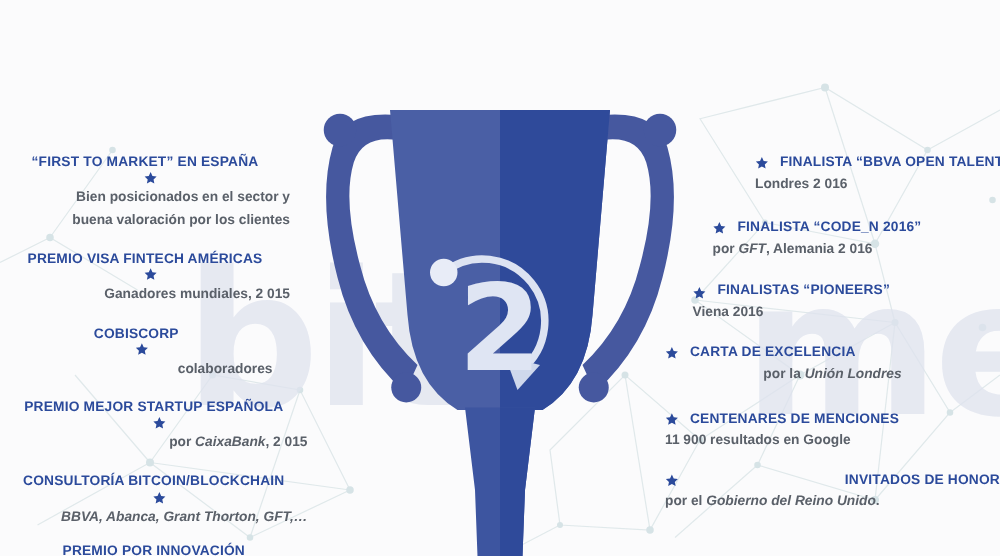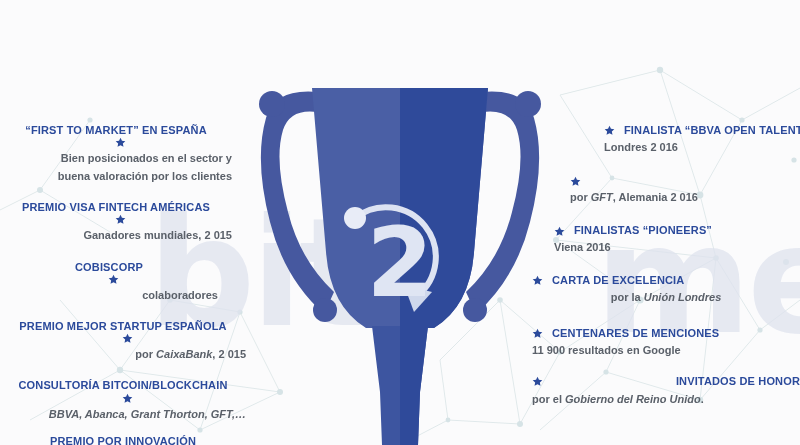--- a/index.html
+++ b/index.html
@@ -281,20 +281,21 @@
         </div>
         <div class="award-sub sub-ind-r r0">Londres 2 016</div>
       </div>
       <div class="award aw1">
         <div class="award-head r1">
           <span class="star">
             <svg width="11" height="11" viewBox="0 0 24 24" fill="#2b4a9b">
               <path d="M12 1.5l3.2 6.9 7.3.9-5.4 5 1.4 7.2-6.5-3.6-6.5 3.6 1.4-7.2-5.4-5 7.3-.9z"></path>
             </svg>
           </span>
+          <span>FINALISTA “CODE_N 2016”</span>
         </div>
         <div class="award-sub sub-ind-r r1">por <span class="it">GFT</span>, Alemania 2 016</div>
       </div>
       <div class="award aw2">
         <div class="award-head r2">
           <span class="star">
             <svg width="11" height="11" viewBox="0 0 24 24" fill="#2b4a9b">
               <path d="M12 1.5l3.2 6.9 7.3.9-5.4 5 1.4 7.2-6.5-3.6-6.5 3.6 1.4-7.2-5.4-5 7.3-.9z"></path>
             </svg>
           </span>

